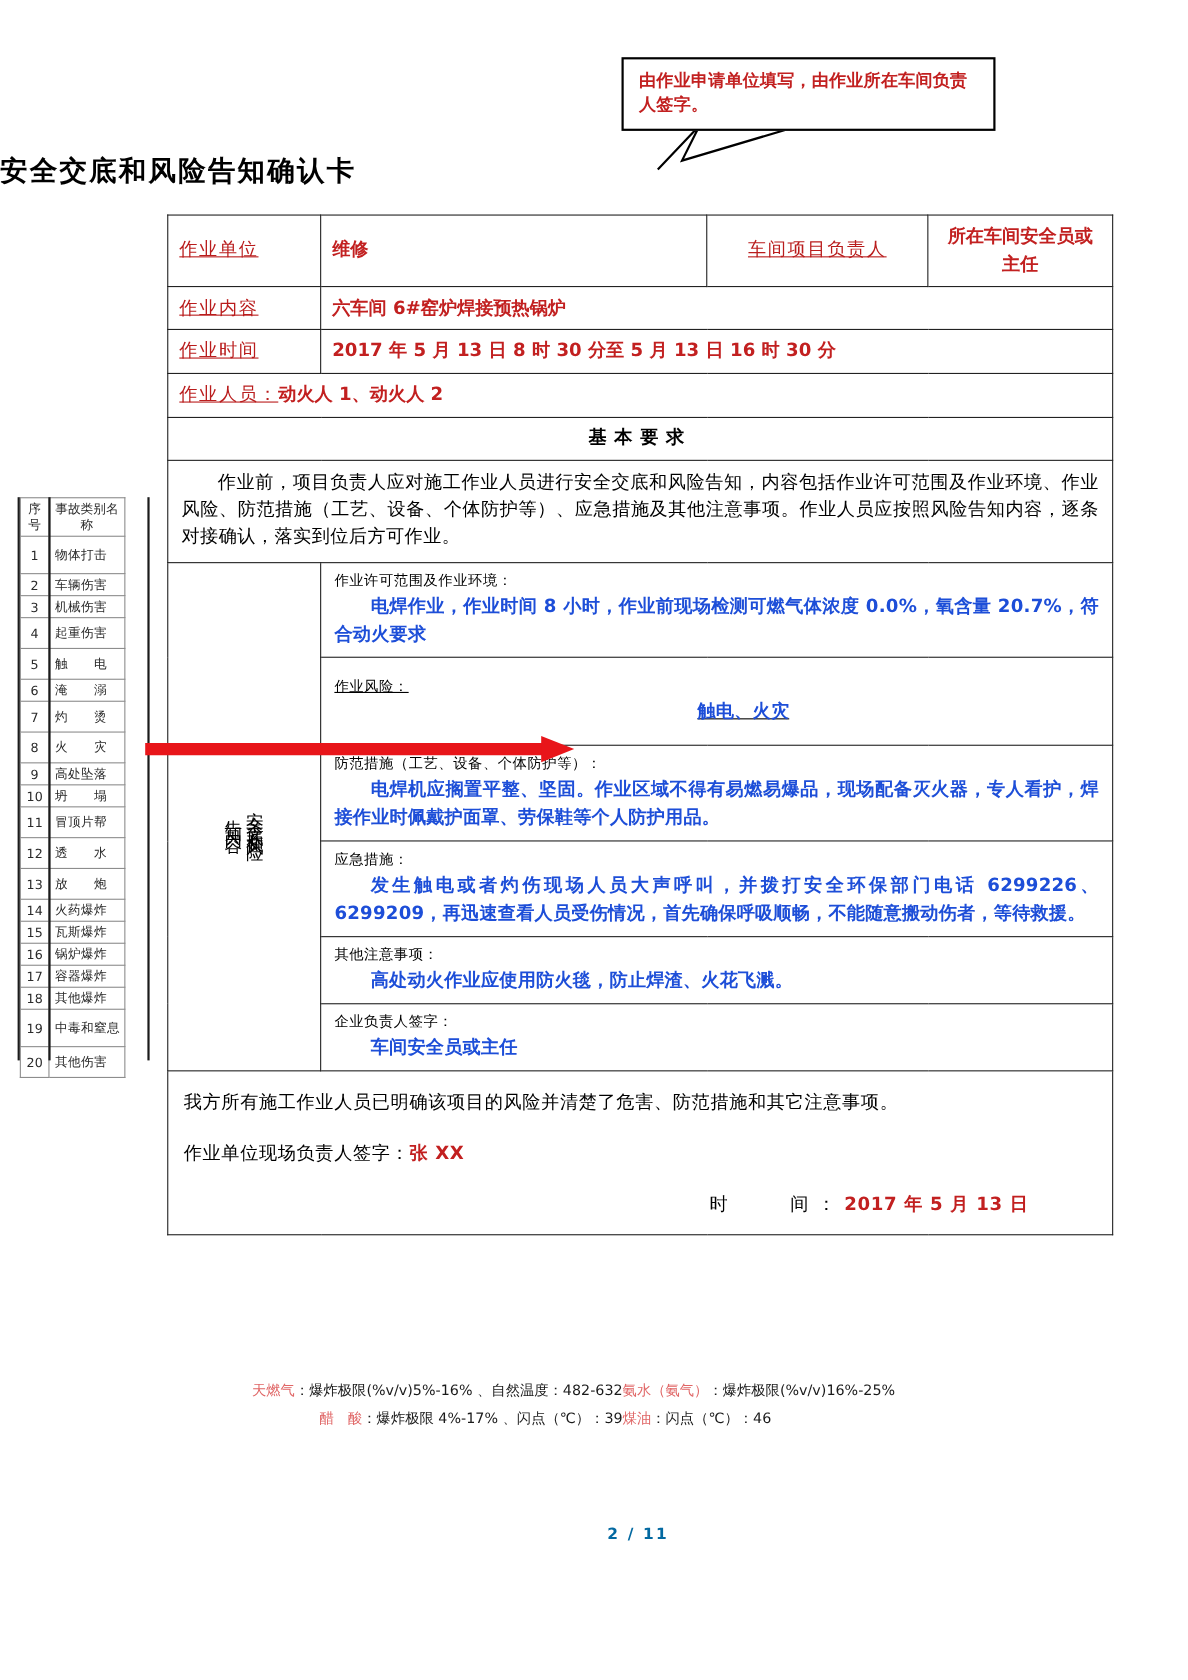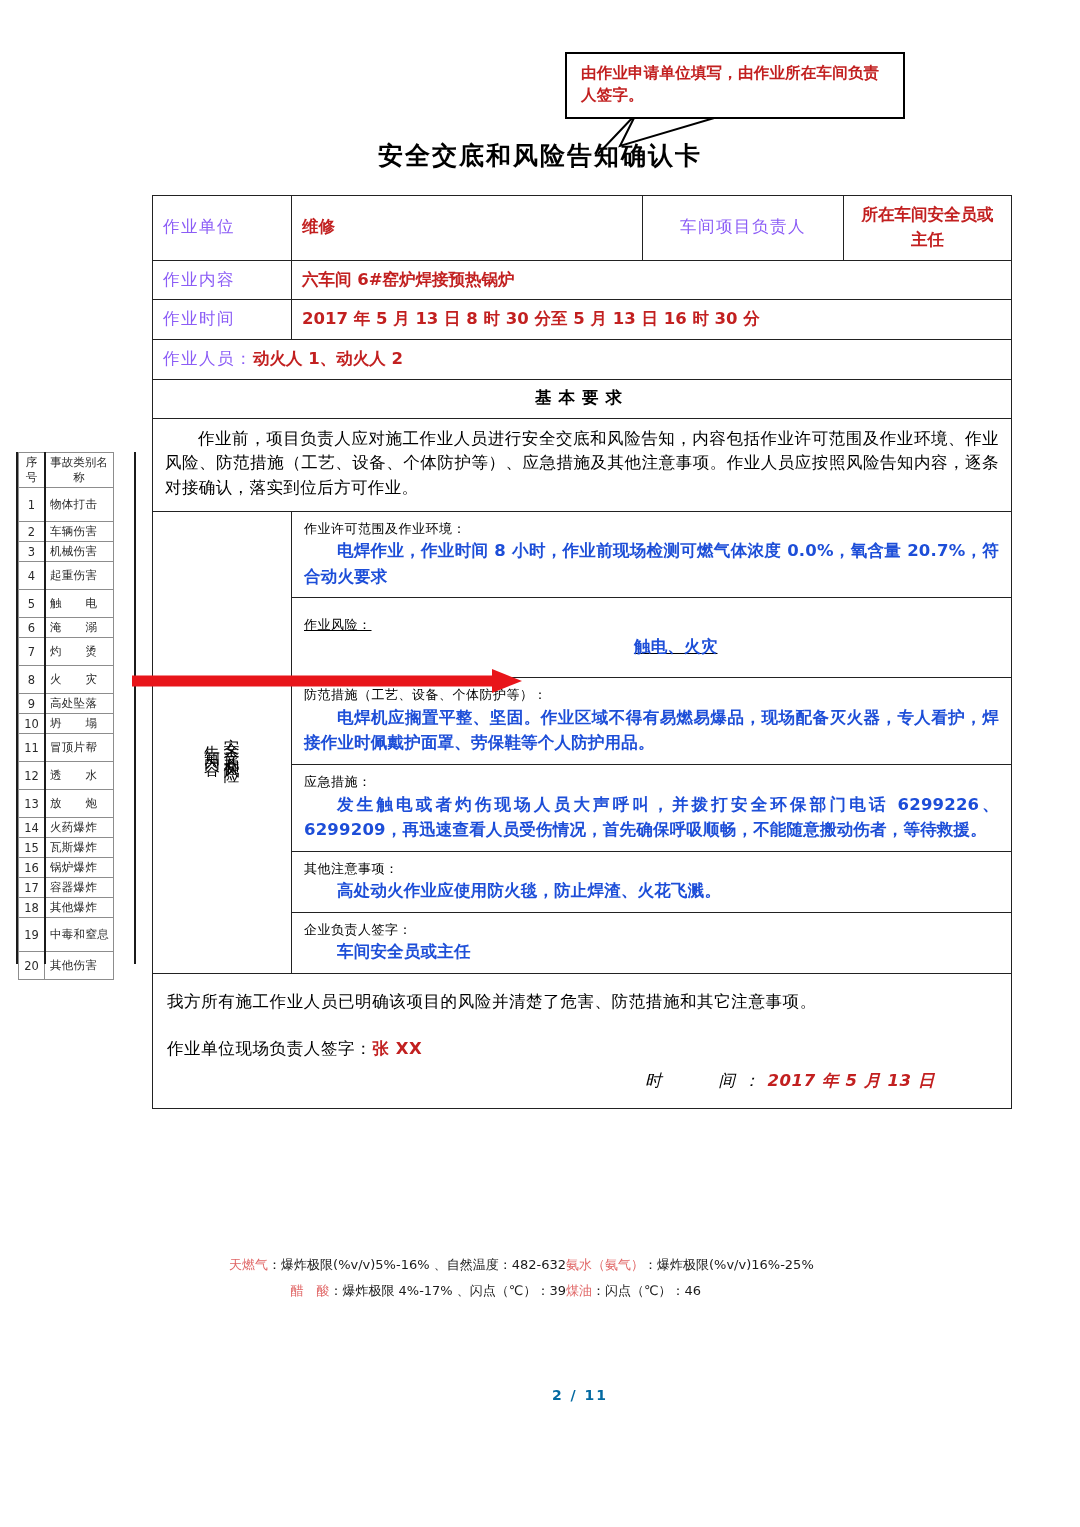--- a/index.html
+++ b/index.html
@@ -51,21 +51,20 @@
     height: 52px;
     z-index: 5;
   }
 
   
   #doc-title {
     position: absolute;
     left: 0;
     top: 139px;
     width: 1080px;
-    text-align: center;
     font-size: 25px;
     font-weight: bold;
     letter-spacing: 2px;
     color: #000;
   }
 
   
   #main-table {
     position: absolute;
     left: 152px;
@@ -75,23 +74,24 @@
     table-layout: fixed;
   }
   #main-table td {
     border: 1.4px solid #222;
     padding: 7px 10px;
     vertical-align: middle;
     font-size: 16.5px;
     line-height: 1.5;
   }
   .lbl {
-    color: #8b5cf6;
+    color: #b91c1c;
     letter-spacing: 1.5px;
     white-space: nowrap;
+    text-decoration: underline;
   }
   .red {
     color: #c22020;
     font-weight: bold;
   }
   .cell-center { text-align: center; }
 
   .w-label { width: 118px; }
   .w-rlabel { width: 180px; }
   .w-rval   { width: 147px; }
@@ -161,24 +161,23 @@
   }
   .decl-line1 { letter-spacing: 0.6px; }
   .decl-sign {
     text-align: left;
     margin-top: 22px;
     padding-right: 128px;
     letter-spacing: 0.6px;
   }
   .decl-date {
     text-align: right;
-    margin-top: 8px;
+    margin-top: 22px;
     padding-right: 62px;
     letter-spacing: 0.6px;
-    font-style: italic;
   }
   .sp-wide { letter-spacing: 8px; }
 
   
   #cat-table {
     position: absolute;
     left: 18px;
     top: 452px;
     width: 96px;
     border-collapse: collapse;

